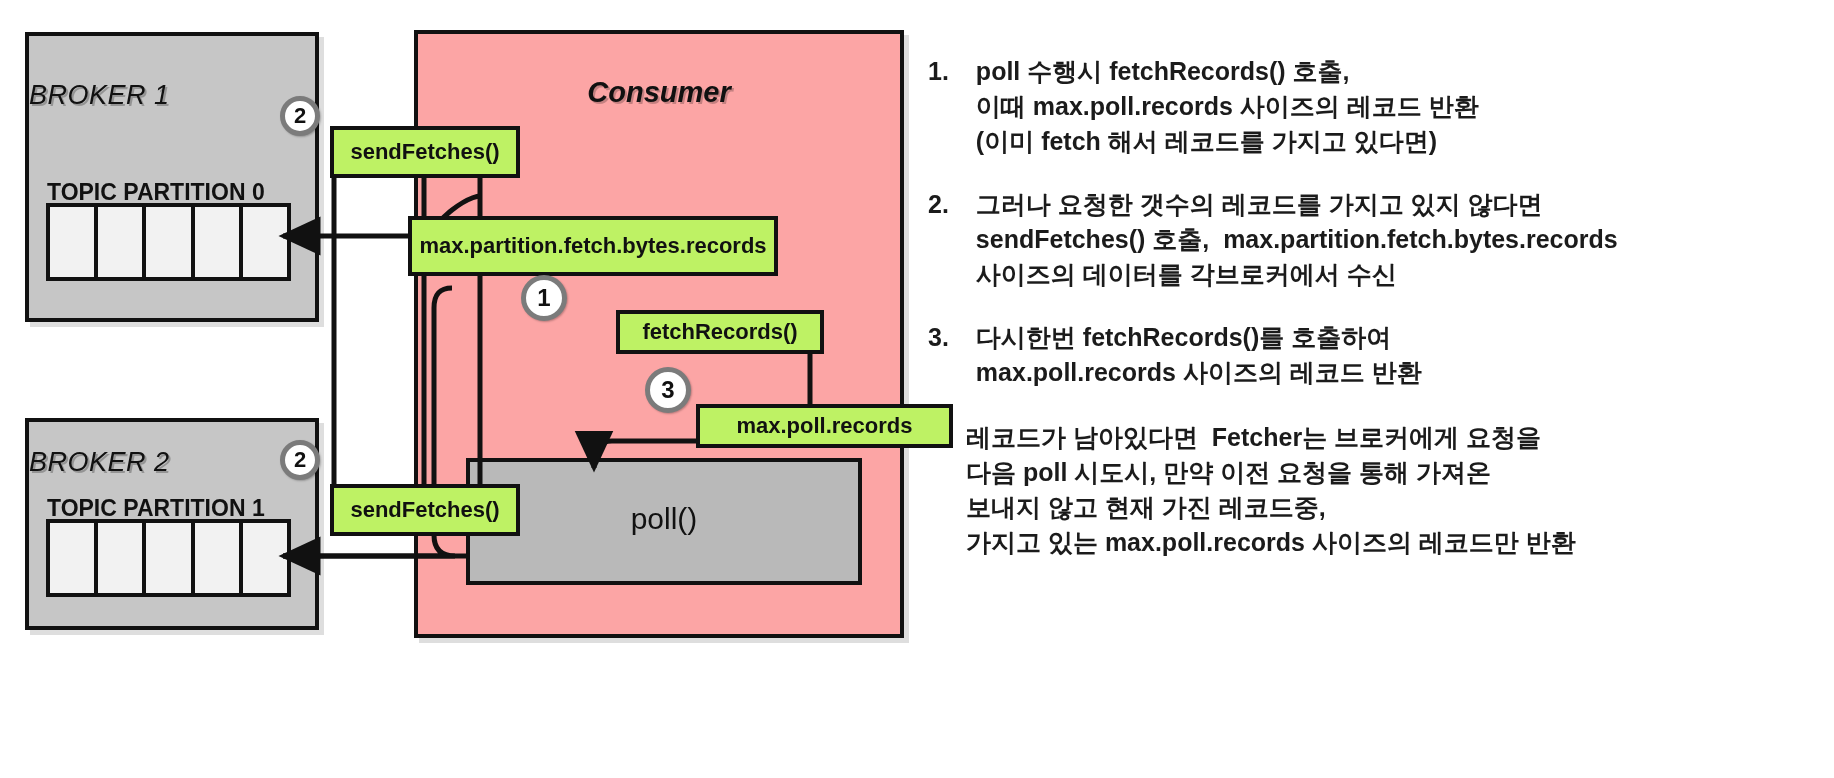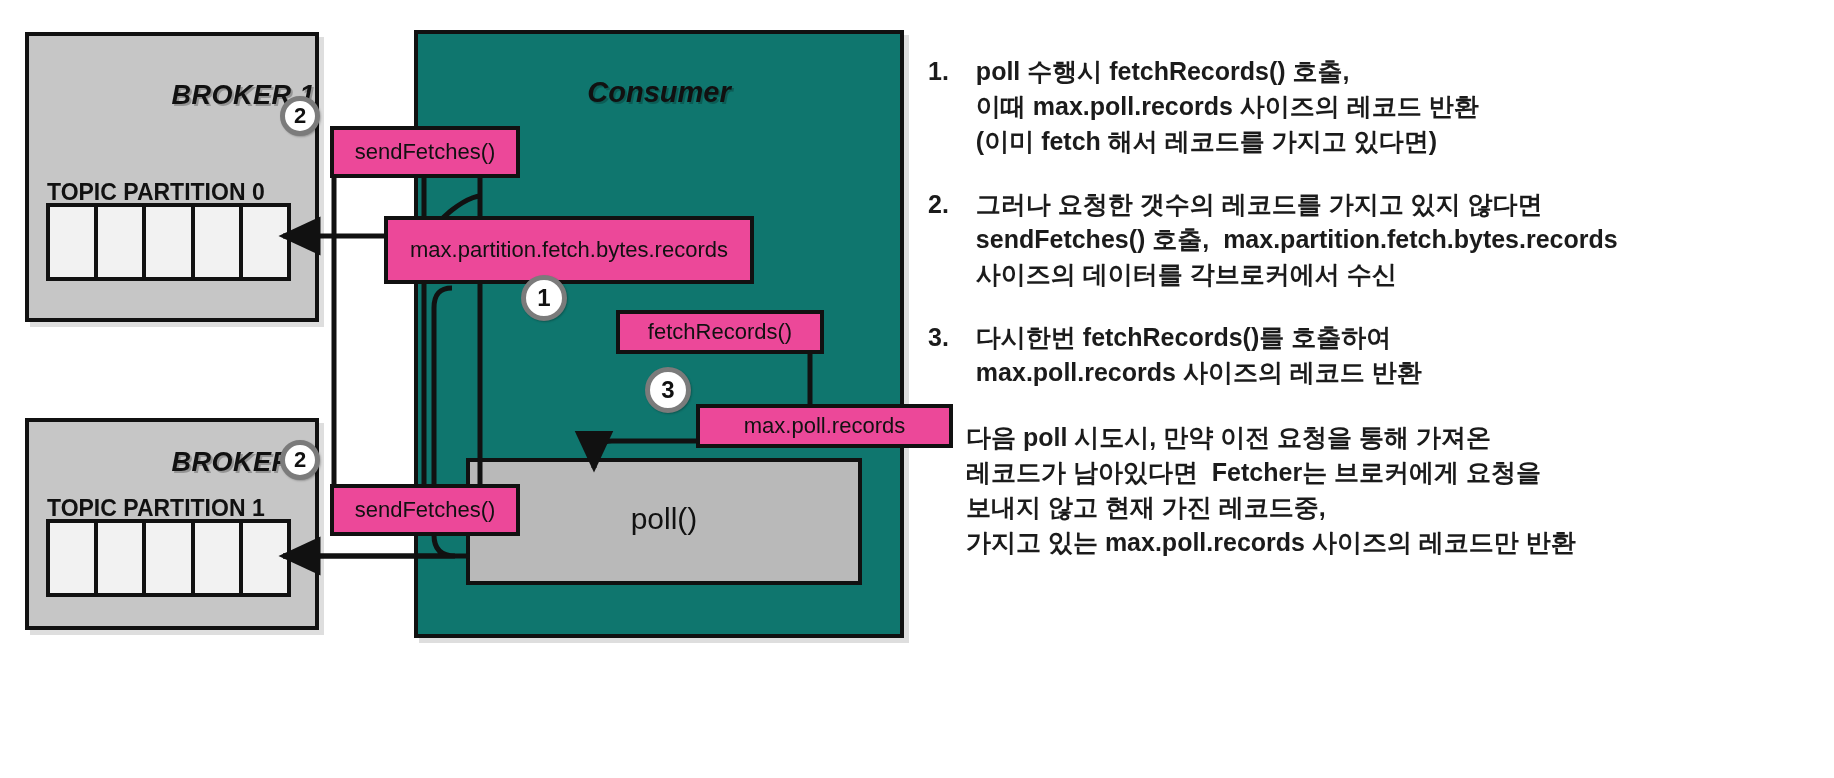--- a/index.html
+++ b/index.html
@@ -21,23 +21,23 @@
     position: absolute;
     border: 4px solid #111111;
     box-shadow: 5px 5px 0 rgba(0,0,0,0.13);
   }
   .broker {
     background: #c6c6c6;
   }
   .broker-title {
     position: absolute;
     left: 0; right: 0;
-    text-align: right;
+    text-align: left;
     font-style: italic;
-    font-weight: bold;
+    font-weight: normal;
     letter-spacing: 0.5px;
     color: #111;
     text-shadow: 2px 2px 0 rgba(0,0,0,0.25);
   }
   .partition-label {
     position: absolute;
     font-weight: bold;
     color: #111;
     white-space: nowrap;
     margin-top: 11px;
@@ -49,21 +49,21 @@
     background: #f2f2f2;
   }
   .partition-cell {
     flex: 1 1 0;
     background: #f2f2f2;
     border-right: 4px solid #111111;
   }
   .partition-cell:last-child { border-right: none; }
 
   .consumer {
-    background: #0f766e;
+    background: #fca5a5;
   }
   .consumer-title {
     position: absolute;
     left: 0; right: 0;
     text-align: center;
     font-style: italic;
     font-weight: bold;
     color: #111;
     text-shadow: 2px 2px 0 rgba(0,0,0,0.22);
   }
@@ -75,28 +75,28 @@
   .inner-title {
     position: absolute;
     left: 0; right: 0;
     text-align: center;
     color: #111;
     font-weight: normal;
   }
 
   .callout {
     position: absolute;
-    background: #ec4899;
+    background: #bef264;
     border: 4px solid #111111;
     display: flex;
     align-items: center;
     justify-content: center;
     color: #111;
     white-space: nowrap;
-    font-weight: normal;
+    font-weight: bold;
     z-index: 30;
   }
 
   .badge {
     position: absolute;
     border-radius: 50%;
     background: #ffffff;
     border: 5px solid #7b7b7b;
     display: flex;
     align-items: center;
@@ -179,21 +179,21 @@
 
     <path d="M452,288 C440,288 434,294 434,308 L434,535 C434,549 441,556 455,556 L283,556" stroke="#111111" stroke-width="5" fill="none"></path>
     <path d="M470,556 L283,556" stroke="#111111" stroke-width="5" fill="none" marker-end="url(#arrowhead)"></path>
 
     <path d="M810,352 L810,420 C810,434 803,441 789,441 L612,441
              C600,441 594,447 594,459 L594,468" stroke="#111111" stroke-width="5" fill="none" marker-end="url(#arrowhead)"></path>
   </svg>
 
   <div class="callout" style="left:330px; top:126px; width:190px; height:52px; font-size:22px;">sendFetches()</div>
 
-  <div class="callout" style="left:384px; top:216px; width:370px; height:68px; font-size:22px;">max.partition.fetch.bytes.records</div>
+  <div class="callout" style="left:408px; top:216px; width:370px; height:60px; font-size:22px;">max.partition.fetch.bytes.records</div>
 
   <div class="callout" style="left:616px; top:310px; width:208px; height:44px; font-size:22px;">fetchRecords()</div>
 
   <div class="callout" style="left:696px; top:404px; width:257px; height:44px; font-size:22px;">max.poll.records</div>
 
   <div class="callout" style="left:330px; top:484px; width:190px; height:52px; font-size:22px;">sendFetches()</div>
 
   <div class="badge" style="left:280px; top:96px; width:40px; height:40px; font-size:22px;">2</div>
 
   <div class="badge" style="left:280px; top:440px; width:40px; height:40px; font-size:22px;">2</div>
@@ -224,20 +224,20 @@
 
     <div class="note-item" style="font-size:25px; line-height:35px; margin-top:28px;">
       <div class="note-num">3.</div>
       <div class="note-lines">
         <div class="note-line">다시한번 fetchRecords()를 호출하여</div>
         <div class="note-line">max.poll.records 사이즈의 레코드 반환</div>
       </div>
     </div>
 
     <div style="font-size:25px; line-height:35px; margin-top:30px; padding-left:38px;">
+      <div class="note-line">레코드가 남아있다면  Fetcher는 브로커에게 요청을</div>
       <div class="note-line">다음 poll 시도시, 만약 이전 요청을 통해 가져온</div>
-      <div class="note-line">레코드가 남아있다면  Fetcher는 브로커에게 요청을</div>
       <div class="note-line">보내지 않고 현재 가진 레코드중,</div>
       <div class="note-line">가지고 있는 max.poll.records 사이즈의 레코드만 반환</div>
     </div>
   </div>
 
 </div>
 
 </body></html>

